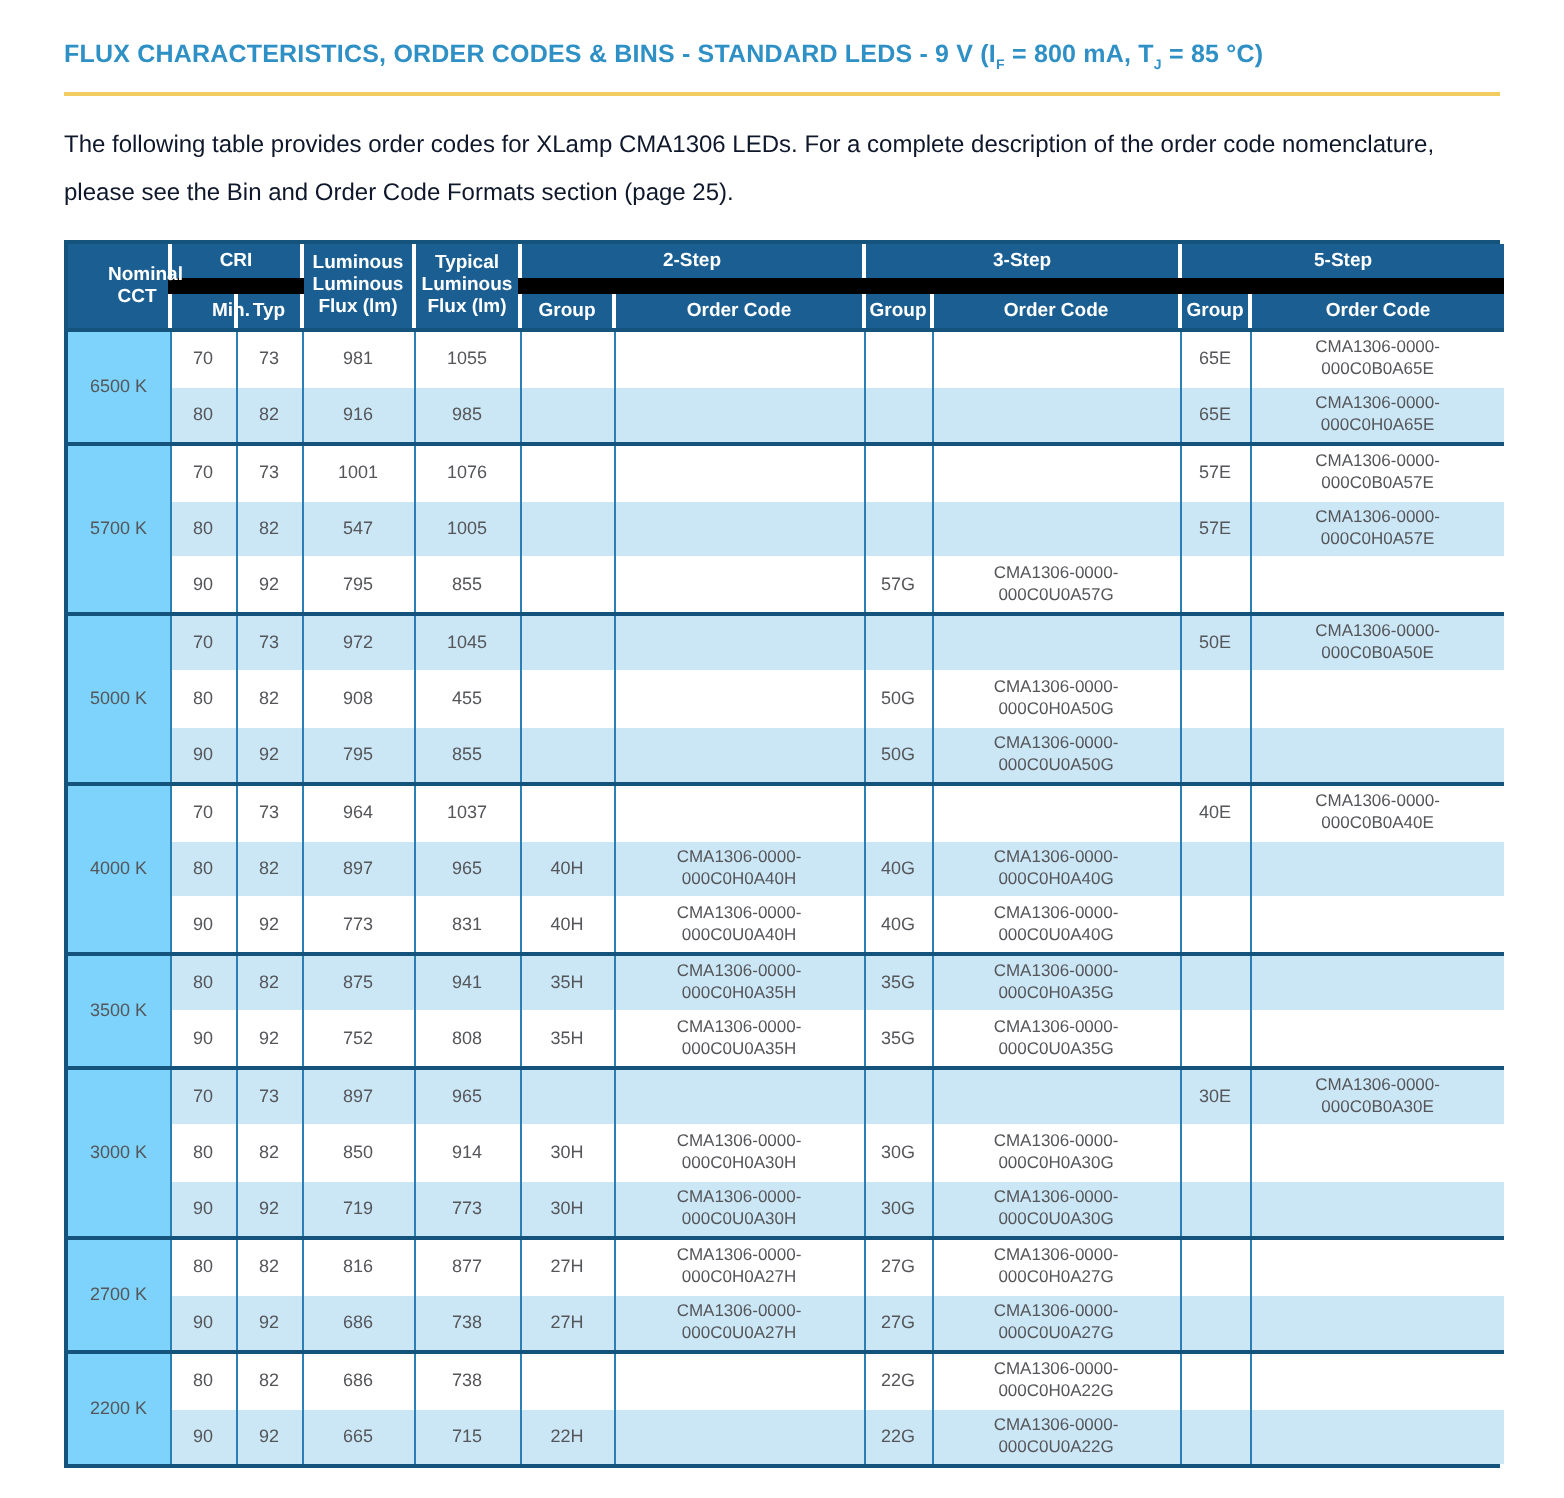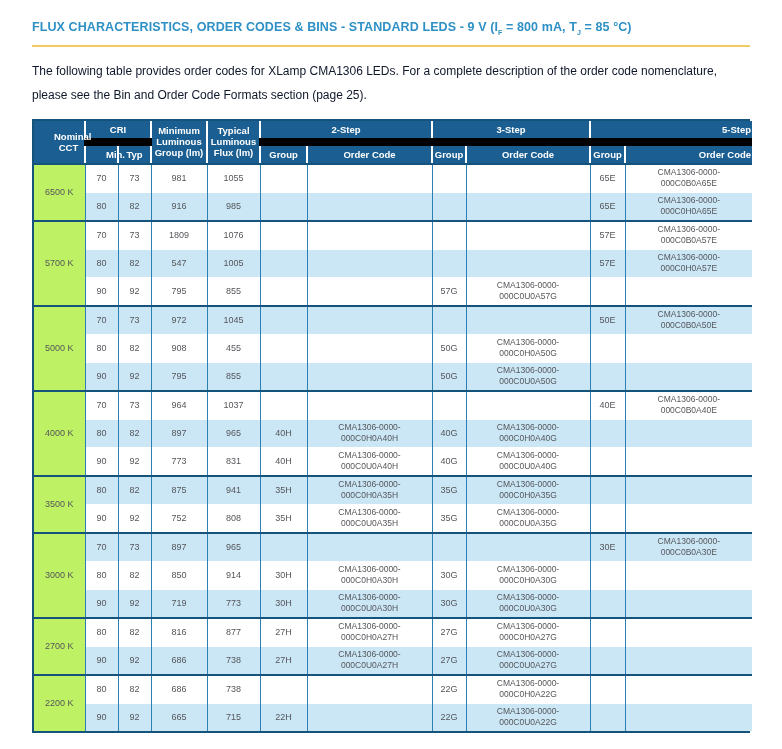--- a/index.html
+++ b/index.html
@@ -13,28 +13,28 @@
 
   .tablewrap { border:2px solid #14547C; }
   table { border-collapse:collapse; table-layout:fixed; width:100%; }
 
   th { background:#1B5F92; color:#ffffff; font-size:9.5px; font-weight:bold;
        line-height:11px; padding:3px 1px; border:2px solid #ffffff;
        border-bottom:2px solid #14547C; text-align:center; vertical-align:middle; }
   th.grp { border-bottom:8px solid #000000; }
   thead tr:first-child th { border-top:none; }
   thead th:first-child { border-left:none;padding-left:20px; }
-  thead th:last-child { border-right:none;text-align:right; }
+  thead th:last-child { border-right:none; }
 
   tbody td { height:27px; padding:0 1px; text-align:center; vertical-align:middle;
              font-size:9px; color:#55565A; border-left:1px solid #2B7FB4;
              border-top:1px solid #ffffff; background:#ffffff; }
   tr.alt td { background:#CBE7F6; }
   tr.sec td { border-top:2px solid #14547C; }
-  tbody td.cct { background:#bef264; border-left:none; }
+  tbody td.cct { background:#7dd3fc; border-left:none; }
   td.code { font-size:8.5px; line-height:11px; }
 </style>
 </head>
 <body>
 
 <div class="page">
 
   <h1 class="title"><span>FLUX CHARACTERISTICS, ORDER CODES &amp; BINS - STANDARD LEDS - 9 V (I</span><sub>F</sub><span> = 800 mA, T</span><sub>J</sub><span> = 85 °C)</span></h1>
 
   <div class="rule"></div>
@@ -53,21 +53,21 @@
           <col style="width:125px">
         <col style="width:34px">
           <col style="width:124px">
         <col style="width:35px">
           <col style="width:127px">
       </colgroup>
       <thead>
         <tr>
           <th rowspan="2">Nominal CCT</th>
           <th colspan="2" class="grp">CRI</th>
-          <th rowspan="2">Minimum Luminous Group (lm)</th>
+          <th rowspan="2">Luminous Luminous Flux (lm)</th>
           <th rowspan="2">Typical Luminous Flux (lm)</th>
           <th colspan="2" class="grp">2-Step</th>
           <th colspan="2" class="grp">3-Step</th>
           <th colspan="2" class="grp">5-Step</th>
         </tr>
         <tr>
           <th>Min.</th>
           <th>Typ</th>
           <th>Group</th>
           <th>Order Code</th>
@@ -100,21 +100,21 @@
             <td></td>
             <td></td>
             <td></td>
             <td>65E</td>
             <td class="code">CMA1306-0000-<br>000C0H0A65E</td>
           </tr>
           <tr class="sec">
             <td rowspan="3" class="cct">5700 K</td>
             <td>70</td>
             <td>73</td>
-            <td>1809</td>
+            <td>1001</td>
             <td>1076</td>
             <td></td>
             <td></td>
             <td></td>
             <td></td>
             <td>57E</td>
             <td class="code">CMA1306-0000-<br>000C0B0A57E</td>
           </tr>
           <tr class="alt">
             <td>80</td>

